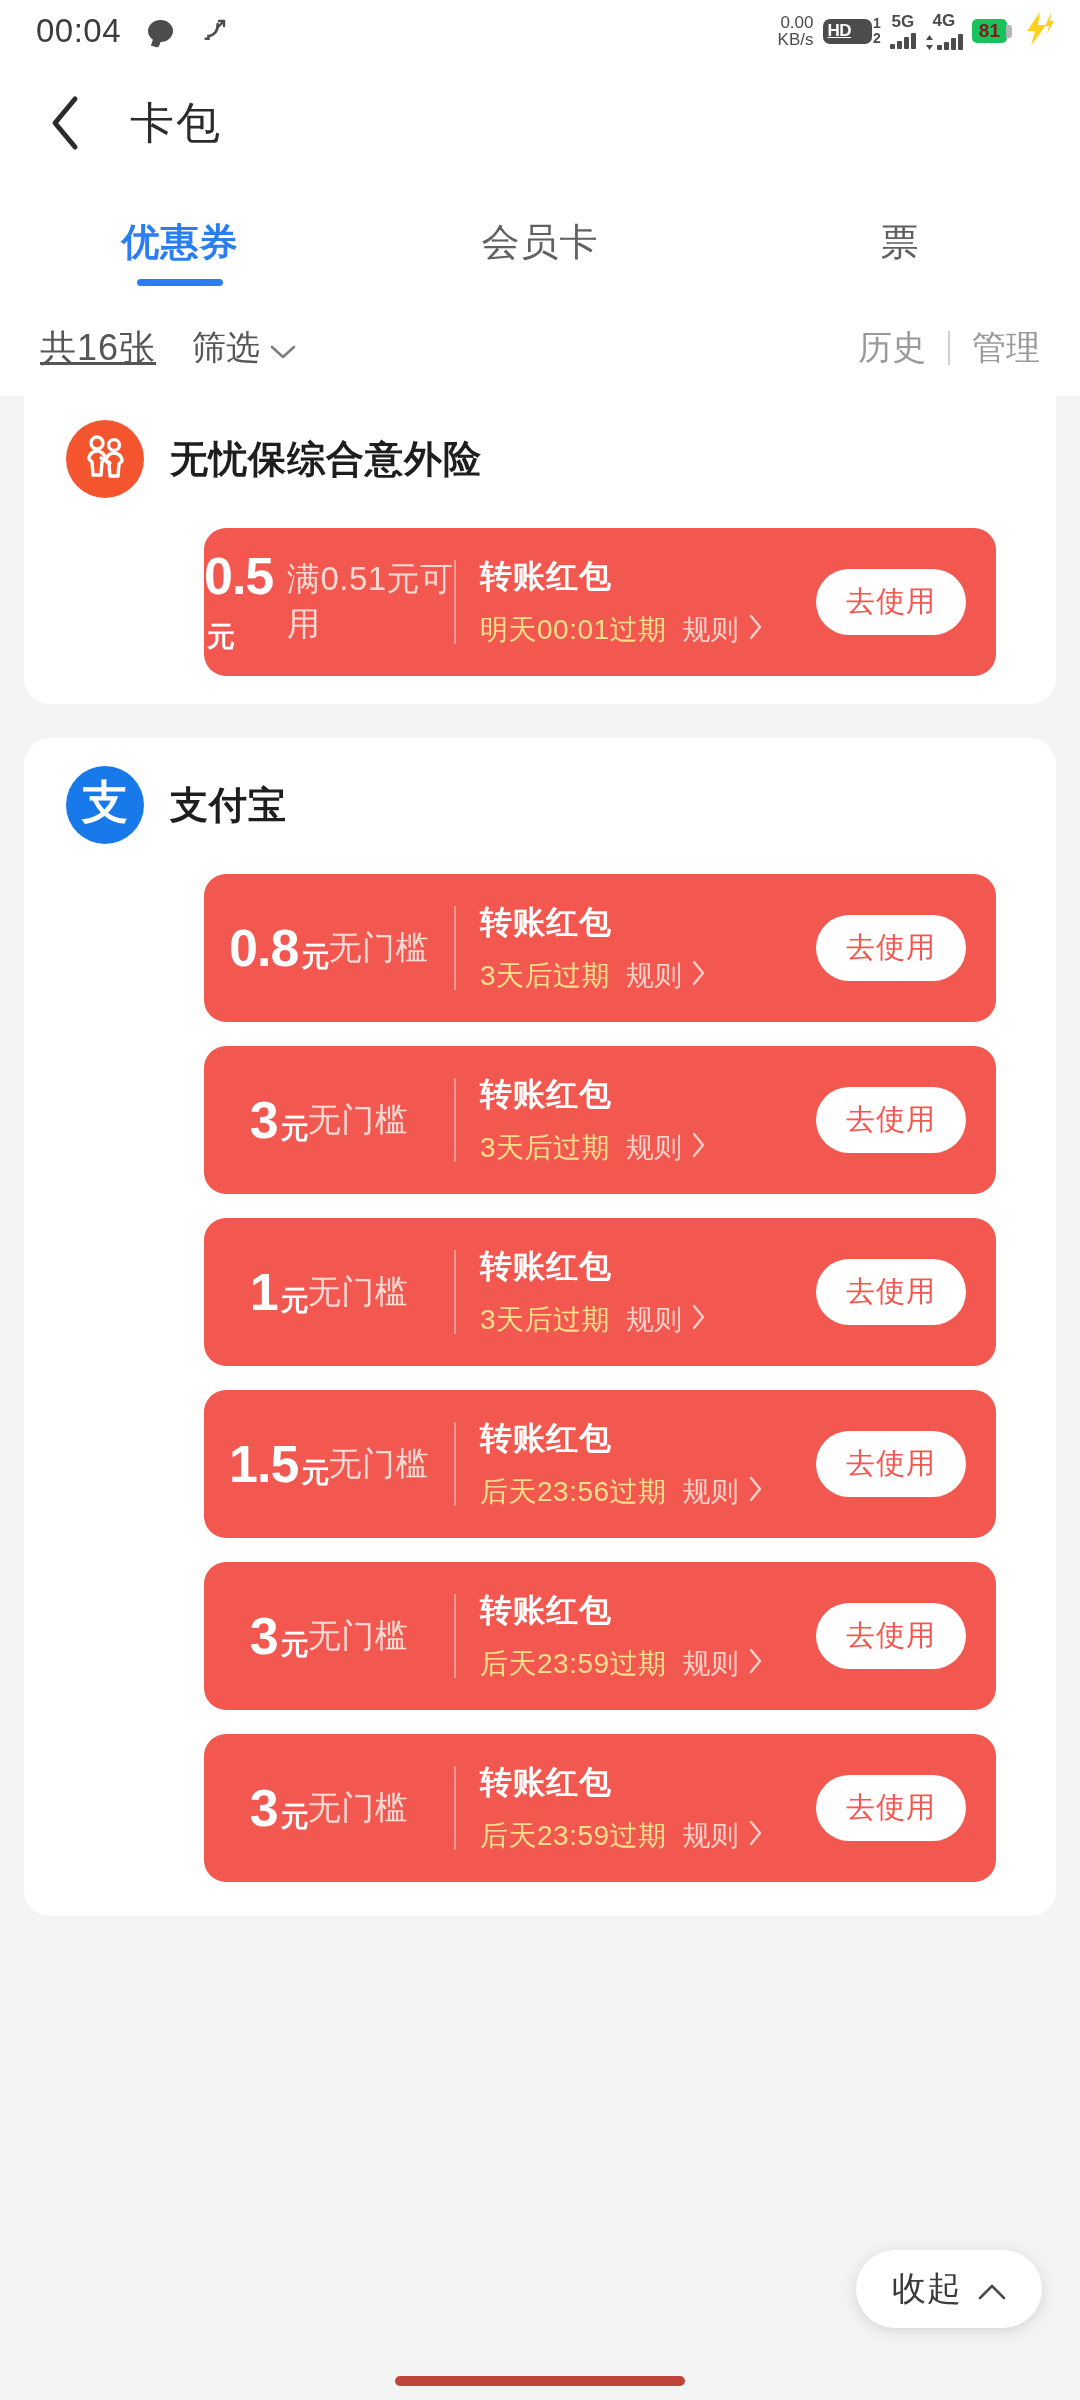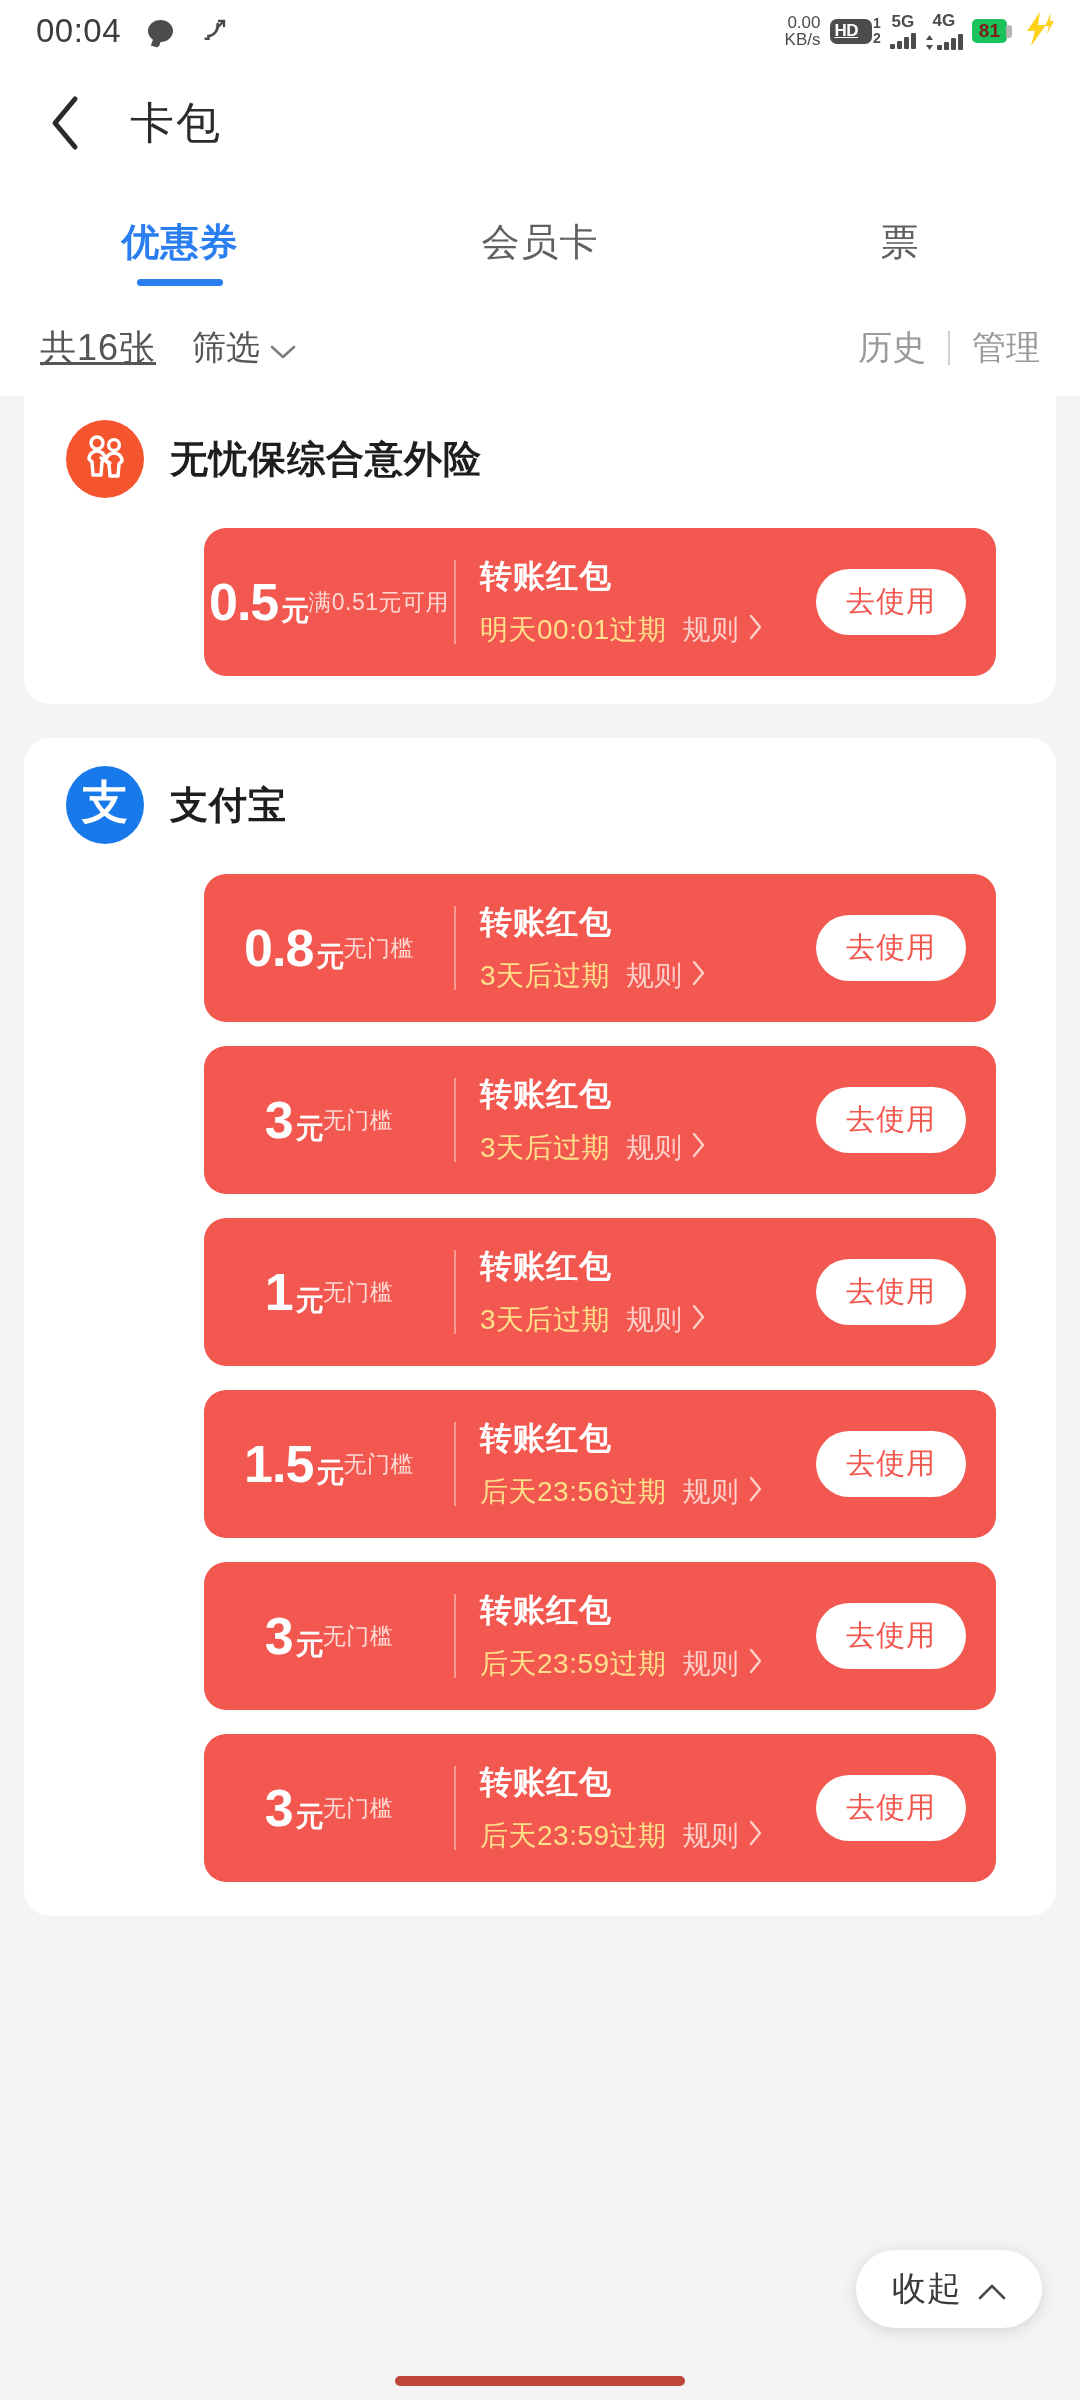--- a/index.html
+++ b/index.html
@@ -29,21 +29,21 @@
     width: 8px; height: 8px; background: #4c4c4c;
     transform: rotate(20deg); border-radius: 0 0 3px 0;
   }
   .sb-missedcall { position: relative; width: 28px; height: 26px; }
   .sb-right { display: flex; align-items: center; gap: 9px; }
   .sb-kbs { display: flex; flex-direction: column; align-items: flex-end; line-height: 1.03;
             font-size: 17px; color: #4c4c4c; }
   .hdbadge { display: flex; align-items: center; }
   .hd-box {
     background: #4c4c4c; color: #fff; border-radius: 7px;
-    font-size: 17px; font-weight: bold; padding: 2px 14px 3px 5px; letter-spacing: -0.5px; text-decoration: underline;
+    font-size: 17px; font-weight: bold; padding: 2px 21px 3px 5px; letter-spacing: -0.5px; text-decoration: underline;
   }
   .hd-nums { display: flex; flex-direction: column; font-size: 14px; color: #4c4c4c;
              line-height: 1.05; margin-left: 1px; font-weight: bold; }
   .netgrp { display: flex; flex-direction: column; align-items: center; }
   .net-label { font-size: 17px; font-weight: bold; color: #4c4c4c; line-height: 1; }
   .bars { display: flex; align-items: flex-end; gap: 2px; height: 17px; margin-top: 2px; }
   .bars i { width: 5px; background: #4c4c4c; border-radius: 1px; display: block; }
   .bars i:nth-child(1){height:5px;} .bars i:nth-child(2){height:8px;}
   .bars i:nth-child(3){height:12px;} .bars i:nth-child(4){height:16px;}
   .net4g-row { display: flex; align-items: flex-end; gap: 3px; margin-top: 2px; }
@@ -112,21 +112,21 @@
   .coupon {
     position: relative; margin: 24px 60px 0 180px; background: #f2584f;
     border-radius: 22px; height: 148px; display: flex; align-items: center;
   }
   .cp-left {
     width: 250px; flex: none; display: flex; flex-direction: row;
     align-items: center; justify-content: center; color: #fff;
   }
   .cp-amount { font-size: 52px; font-weight: bold; line-height: 1; letter-spacing: -1px; }
   .cp-amount .yuan { font-size: 28px; font-weight: bold; margin-left: 3px; }
-  .cp-cond { font-size: 23px; color: #ffd9d4; letter-spacing: 0.5px; }
+  .cp-cond { font-size: 33px; color: #ffd9d4; letter-spacing: 0.5px; }
   .cp-divider { width: 2px; height: 84px; background: rgba(255,255,255,0.38); flex: none; }
   .cp-mid { flex: 1; padding-left: 24px; display: flex; flex-direction: column; gap: 12px; }
   .cp-title { font-size: 32px; color: #fff; font-weight: bold; letter-spacing: 1px; }
   .cp-meta { display: flex; align-items: center; gap: 16px; }
   .cp-expiry { font-size: 28px; color: #ffe08a; letter-spacing: 0.5px; }
   .cp-rule { font-size: 28px; color: #ffd0ca; display: flex; align-items: center; gap: 9px; }
   .cp-btn {
     flex: none; margin-right: 30px; background: #fff; color: #f2584f;
     font-size: 29px; border-radius: 40px; padding: 13px 30px; letter-spacing: 1px;
     border: none;

